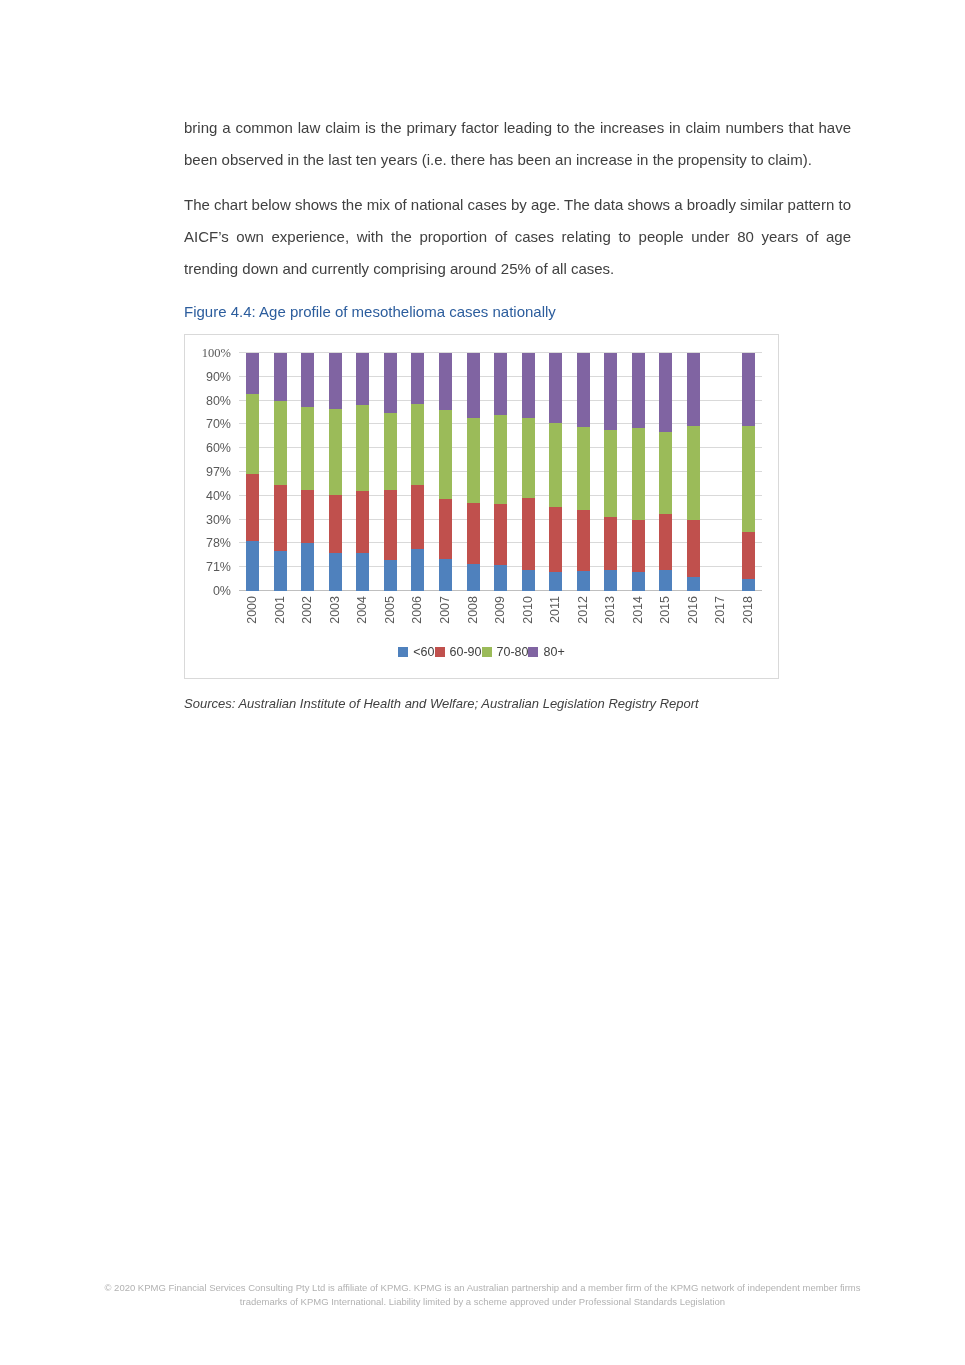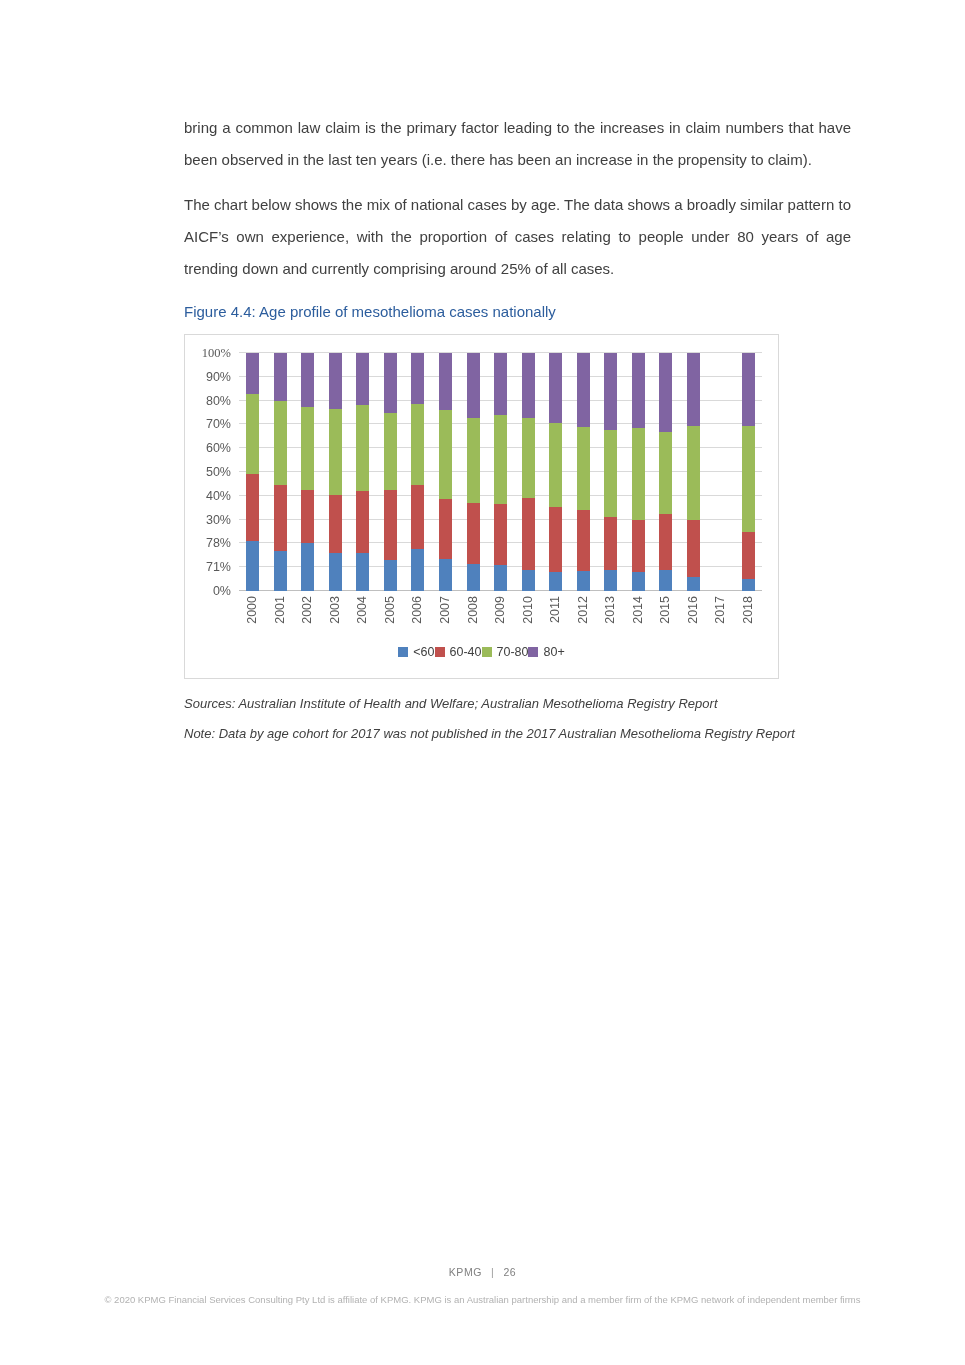--- a/index.html
+++ b/index.html
@@ -125,21 +125,21 @@
     <h2 class="figure-title">Figure 4.4: Age profile of mesothelioma cases nationally</h2>
 
     <div class="chart-box">
       <div class="chart-row">
         <div class="y-axis">
             <div class="ytick" style="bottom: 0%;">0%</div>
             <div class="ytick" style="bottom: 10%;">71%</div>
             <div class="ytick" style="bottom: 20%;">78%</div>
             <div class="ytick" style="bottom: 30%;">30%</div>
             <div class="ytick" style="bottom: 40%;">40%</div>
-            <div class="ytick" style="bottom: 50%;">50%</div>
+            <div class="ytick" style="bottom: 50%;">97%</div>
             <div class="ytick" style="bottom: 60%;">60%</div>
             <div class="ytick" style="bottom: 70%;">70%</div>
             <div class="ytick" style="bottom: 80%;">80%</div>
             <div class="ytick" style="bottom: 90%;">90%</div>
             <div class="ytick" style="bottom: 100%; font-family: Liberation Serif, serif;">100%</div>
           </div>
         <div class="plot">
             <div class="gridline axis-line" style="bottom: 0%;"></div>
             <div class="gridline" style="bottom: 10%;"></div>
             <div class="gridline" style="bottom: 20%;"></div>
@@ -361,40 +361,37 @@
             <div class="xlabel">2018</div>
           </div>
         </div>
       <div class="legend">
           <div class="legend-item">
             <span class="legend-swatch" style="background: rgb(79, 129, 189);"></span>
             <span>&lt;60</span>
           </div>
           <div class="legend-item">
             <span class="legend-swatch" style="background: rgb(192, 80, 77);"></span>
-            <span>60-40</span>
+            <span>60-90</span>
           </div>
           <div class="legend-item">
             <span class="legend-swatch" style="background: rgb(155, 187, 89);"></span>
             <span>70-80</span>
           </div>
           <div class="legend-item">
             <span class="legend-swatch" style="background: rgb(128, 100, 162);"></span>
             <span>80+</span>
           </div>
         </div>
     </div>
 
-    <p class="sources-line">Sources: Australian Institute of Health and Welfare; Australian Mesothelioma Registry Report</p>
-    <p class="note-line">Note: Data by age cohort for 2017 was not published in the 2017 Australian Mesothelioma Registry Report</p>
+    <p class="sources-line">Sources: Australian Institute of Health and Welfare; Australian Legislation Registry Report</p>
 
   </div>
 
   <div class="footer">
-    <div class="page-number">
-      <span>KPMG</span><span class="sep">|</span><span>26</span>
-    </div>
     <div class="fine-print">
       <div>© 2020 KPMG Financial Services Consulting Pty Ltd is affiliate of KPMG. KPMG is an Australian partnership and a member firm of the KPMG network of independent member firms</div>
+      <div>trademarks of KPMG International. Liability limited by a scheme approved under Professional Standards Legislation</div>
     </div>
   </div>
 
 </div>
 
 </body></html>

